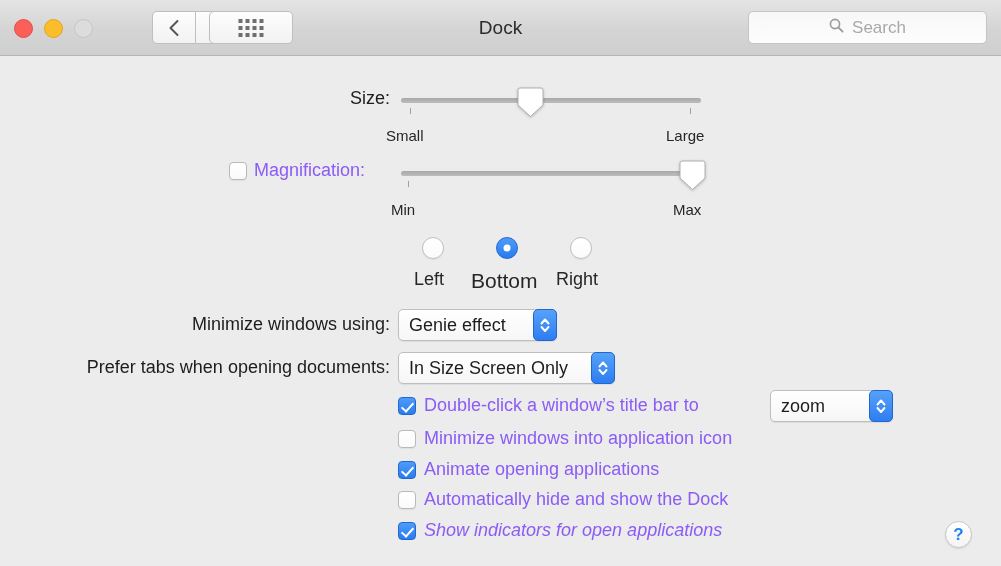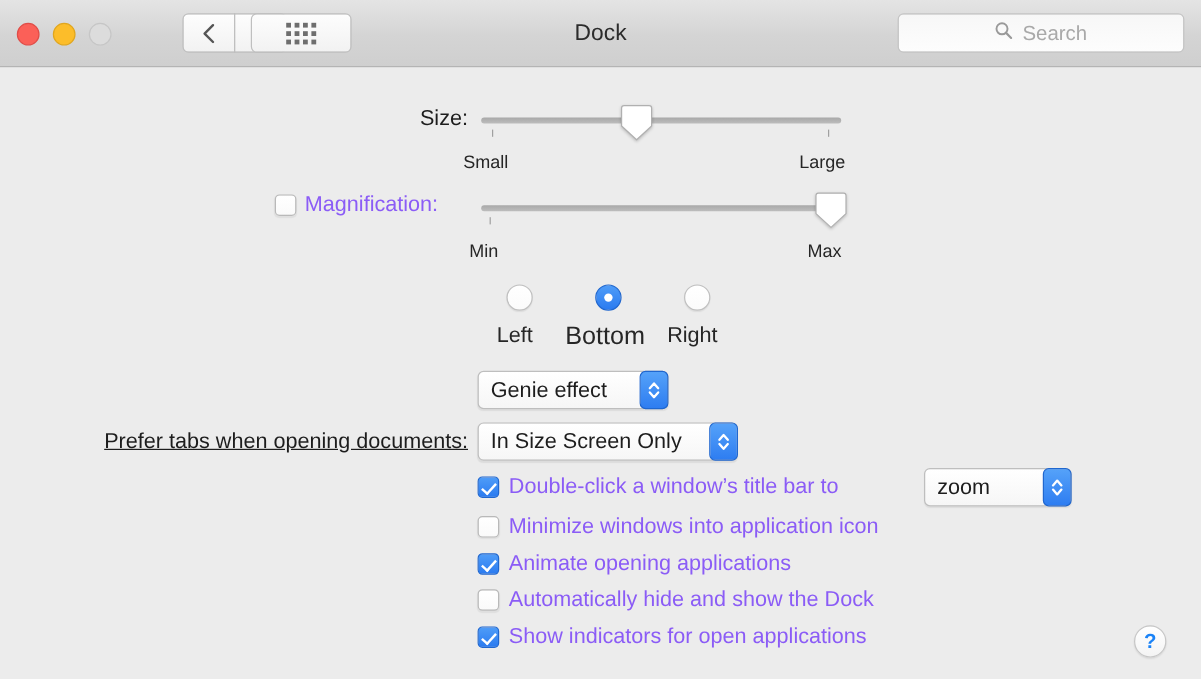--- a/index.html
+++ b/index.html
@@ -364,32 +364,33 @@
 
 
     <div class="radio off" style="left:422px; top:180px;"></div>
     <div class="radio on" style="left:496px; top:180px;"></div>
     <div class="radio off" style="left:570px; top:180px;"></div>
 
     <div class="tick-label" style="left:414px; top:212px; font-size:18px;">Left</div>
     <div class="tick-label" style="left:471px; top:212px; font-size:21px;">Bottom</div>
     <div class="tick-label" style="left:556px; top:212px; font-size:18px;">Right</div>
 
+    <div class="lbl-right" style="left:90px; top:257px; width:300px;">Minimize windows using:</div>
 
     <div class="popup" style="left:398px; top:252px; width:159px;">
       <span class="popup-text">Genie effect</span>
       <span class="popup-arrows">
         <svg width="11" height="17" viewBox="0 0 11 17">
           <polyline points="2,7 5.5,3 9,7" fill="none" stroke="#ffffff" stroke-width="1.9" stroke-linecap="round" stroke-linejoin="round"></polyline>
           <polyline points="2,10.5 5.5,14.5 9,10.5" fill="none" stroke="#ffffff" stroke-width="1.9" stroke-linecap="round" stroke-linejoin="round"></polyline>
         </svg>
       </span>
     </div>
 
-    <div class="lbl-right" style="left:20px; top:300px; width:370px;text-decoration:underline;">Prefer tabs when opening documents:</div>
+    <div class="lbl-right" style="left:20px; top:300px; width:370px;">Prefer tabs when opening documents:</div>
 
     <div class="popup" style="left:398px; top:295px; width:217px;">
       <span class="popup-text">In Size Screen Only</span>
       <span class="popup-arrows">
         <svg width="11" height="17" viewBox="0 0 11 17">
           <polyline points="2,7 5.5,3 9,7" fill="none" stroke="#ffffff" stroke-width="1.9" stroke-linecap="round" stroke-linejoin="round"></polyline>
           <polyline points="2,10.5 5.5,14.5 9,10.5" fill="none" stroke="#ffffff" stroke-width="1.9" stroke-linecap="round" stroke-linejoin="round"></polyline>
         </svg>
       </span>
     </div>
@@ -410,21 +411,21 @@
     <div class="checkbox off" style="left:398px; top:373px;"></div>
     <div class="lbl" style="left:424px; top:371px;">Minimize windows into application icon</div>
 
     <div class="checkbox on" style="left:398px; top:404px;"></div>
     <div class="lbl" style="left:424px; top:402px;">Animate opening applications</div>
 
     <div class="checkbox off" style="left:398px; top:434px;"></div>
     <div class="lbl" style="left:424px; top:432px;">Automatically hide and show the Dock</div>
 
     <div class="checkbox on" style="left:398px; top:465px;"></div>
-    <div class="lbl" style="left:424px; top:463px;">Show indicators for open applications</div>
+    <div class="lbl" style="left:424px; top:463px;font-style:italic;">Show indicators for open applications</div>
 
   </div>
 
   <div id="help-btn">
     <div id="help-q">?</div>
   </div>
 
 </div>
 
 </body></html>

